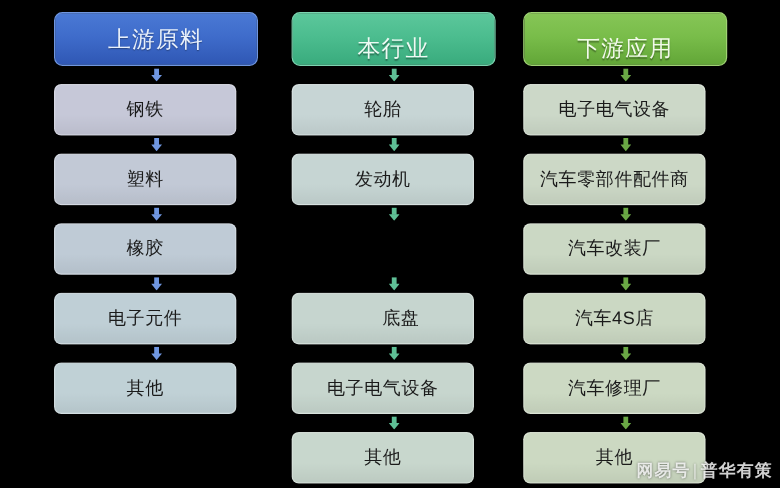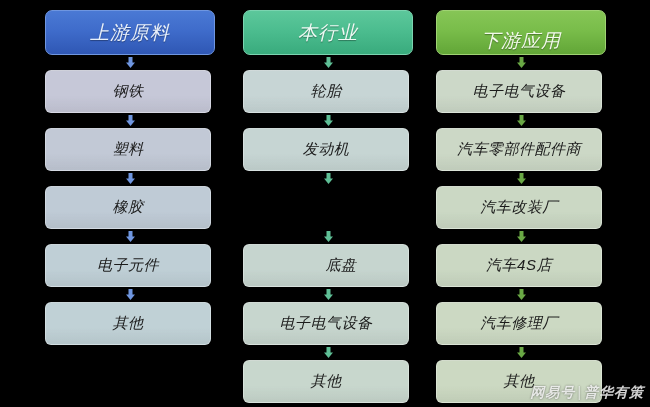--- a/index.html
+++ b/index.html
@@ -12,21 +12,20 @@
     height: 407px;
     overflow: hidden;
     font-family: "Liberation Sans", "DejaVu Sans", sans-serif;
   }
 
   #canvas {
     position: relative;
     width: 650px;
     height: 407px;
     background: #000000;
-    font-style: italic;
   }
 
   .column {
     position: absolute;
     top: 0;
     width: 170px;
     height: 407px;
   }
 
   #col-0 { left: 45px; }
@@ -51,32 +50,33 @@
   }
 
   #col-0 .header-box {
     background: linear-gradient(to bottom, #4a79d4 0%, #3f6ccb 45%, #2f57b4 100%);
     border: 1px solid #6f96e0;
   }
   #col-1 .header-box {
     background: linear-gradient(to bottom, #5cc79b 0%, #4cbd8f 45%, #39ab7d 100%);
     border: 1px solid #7bd4b0;
     color: #eefaf4;
+    align-items: flex-end;
   }
   #col-2 .header-box {
     background: linear-gradient(to bottom, #86c556 0%, #79bd4a 45%, #62a637 100%);
     border: 1px solid #9fd273;
     color: #f2faea;
     align-items: flex-end;
   }
 
   .cell-box {
     position: absolute;
     left: 0;
-    width: 166px;
+    width: 152px;
     height: 43px;
     border-radius: 6px;
     box-sizing: border-box;
     display: flex;
     align-items: center;
     justify-content: center;
     font-size: 15px;
     letter-spacing: 0.5px;
     color: #1b1b1b;
     border: 1px solid rgba(255,255,255,0.30);

